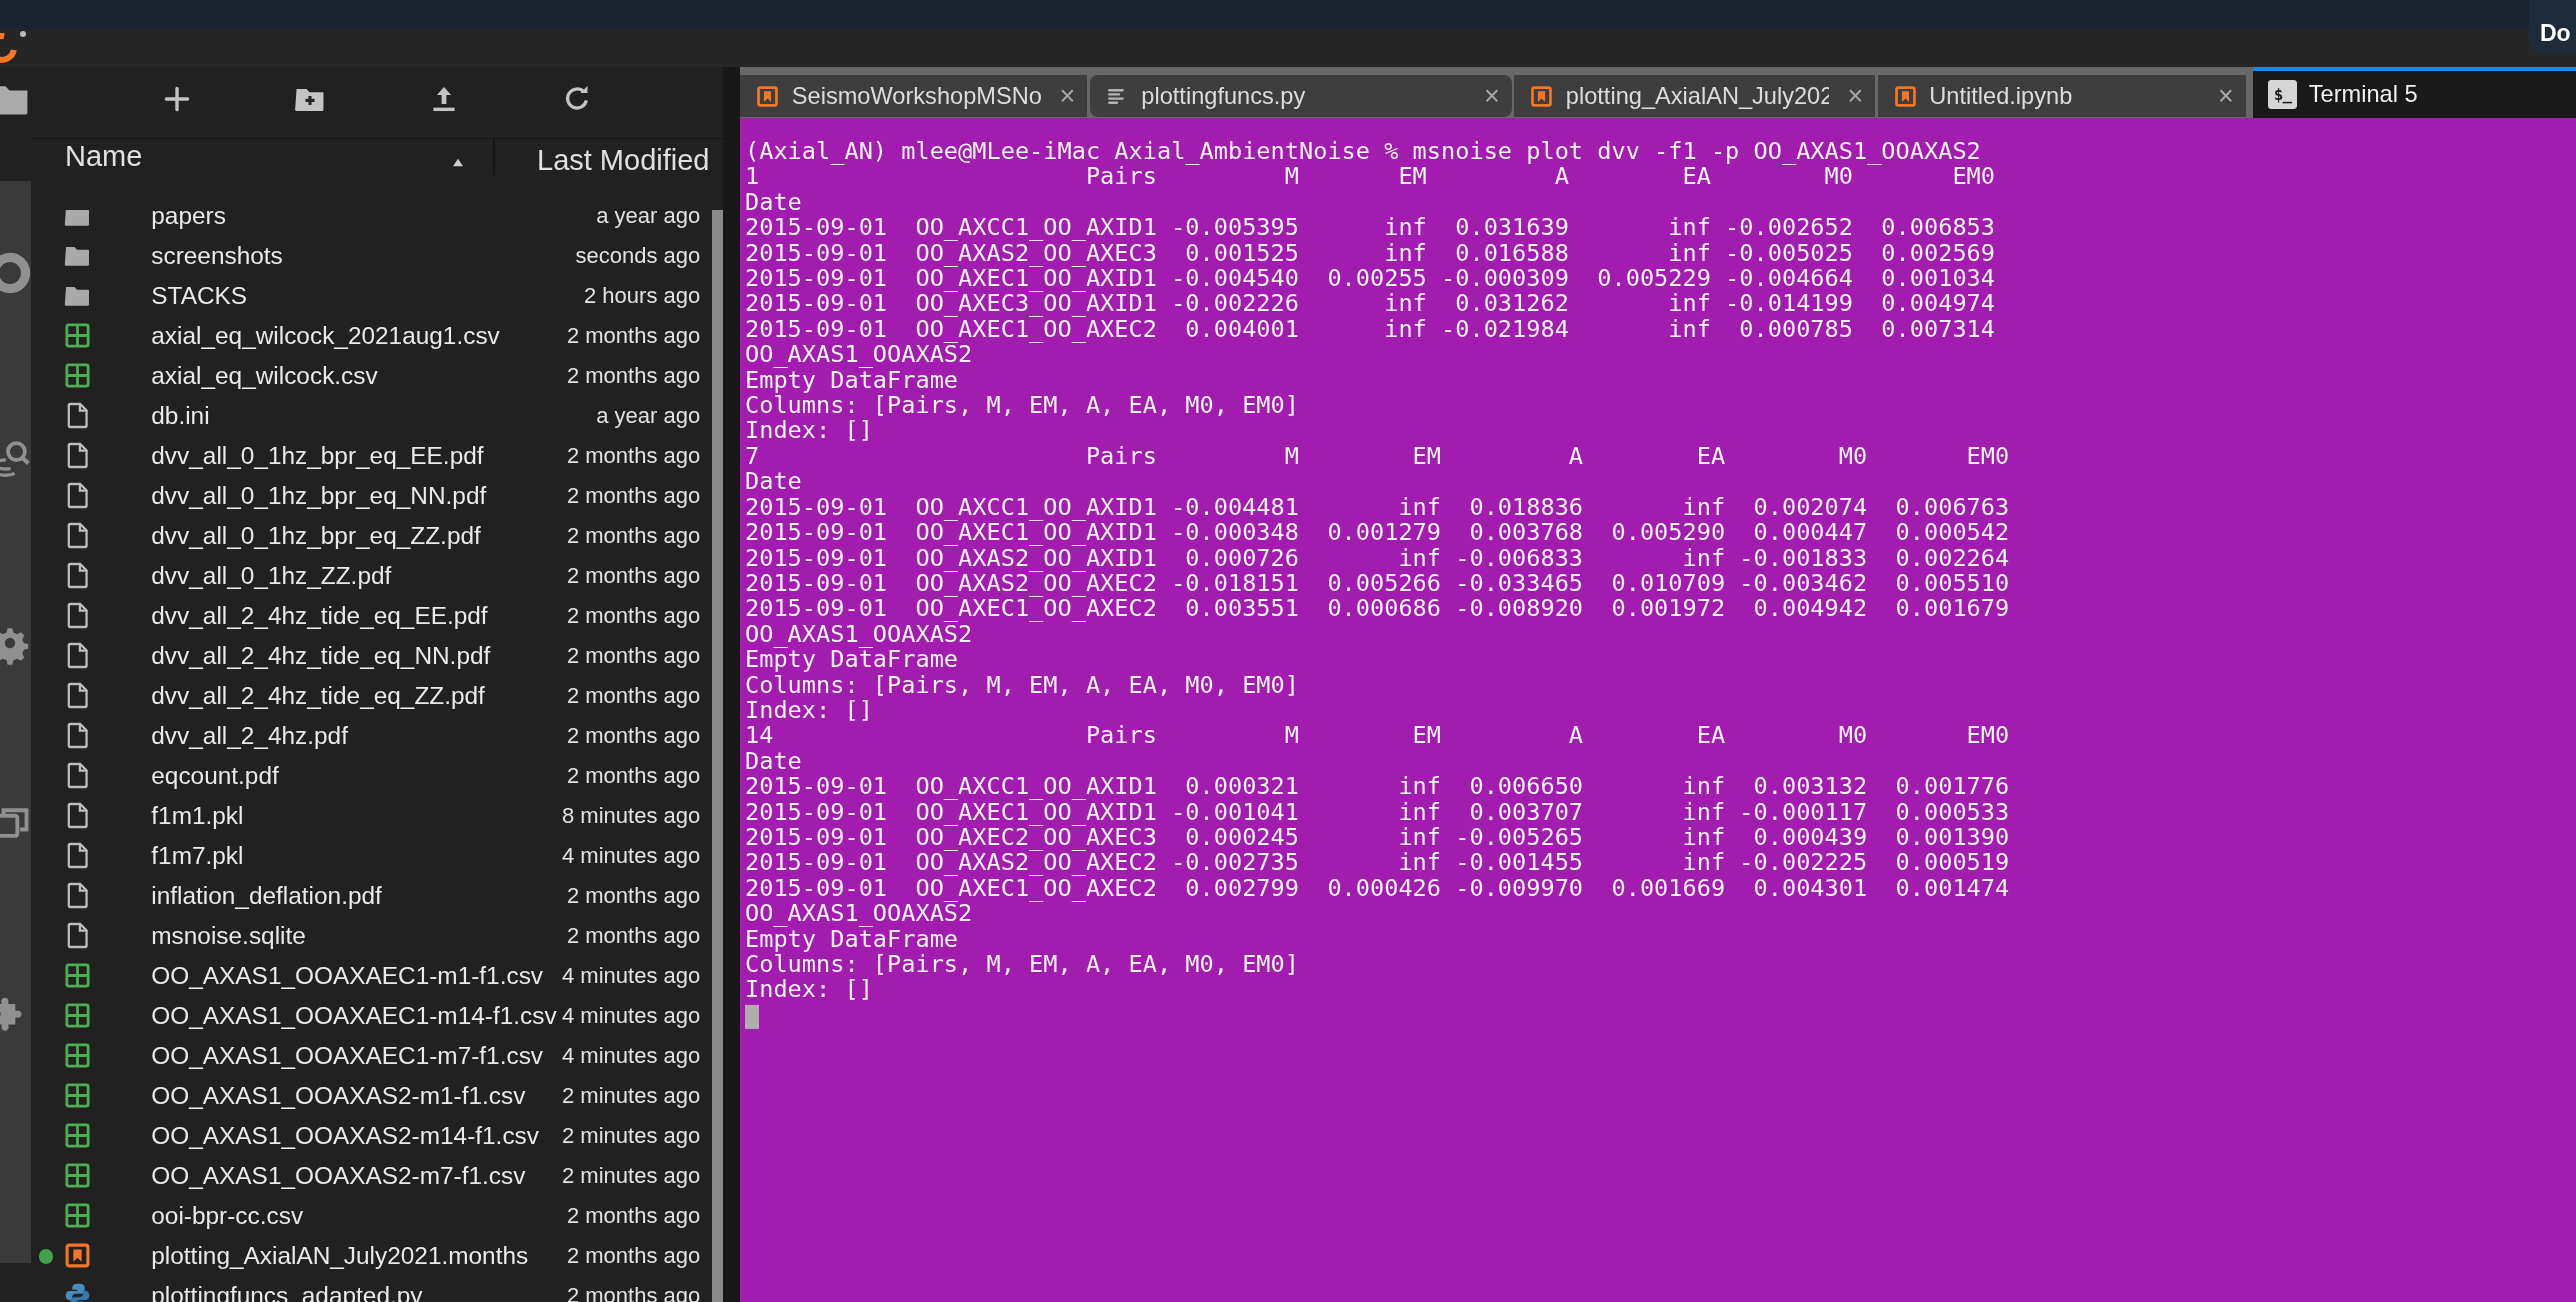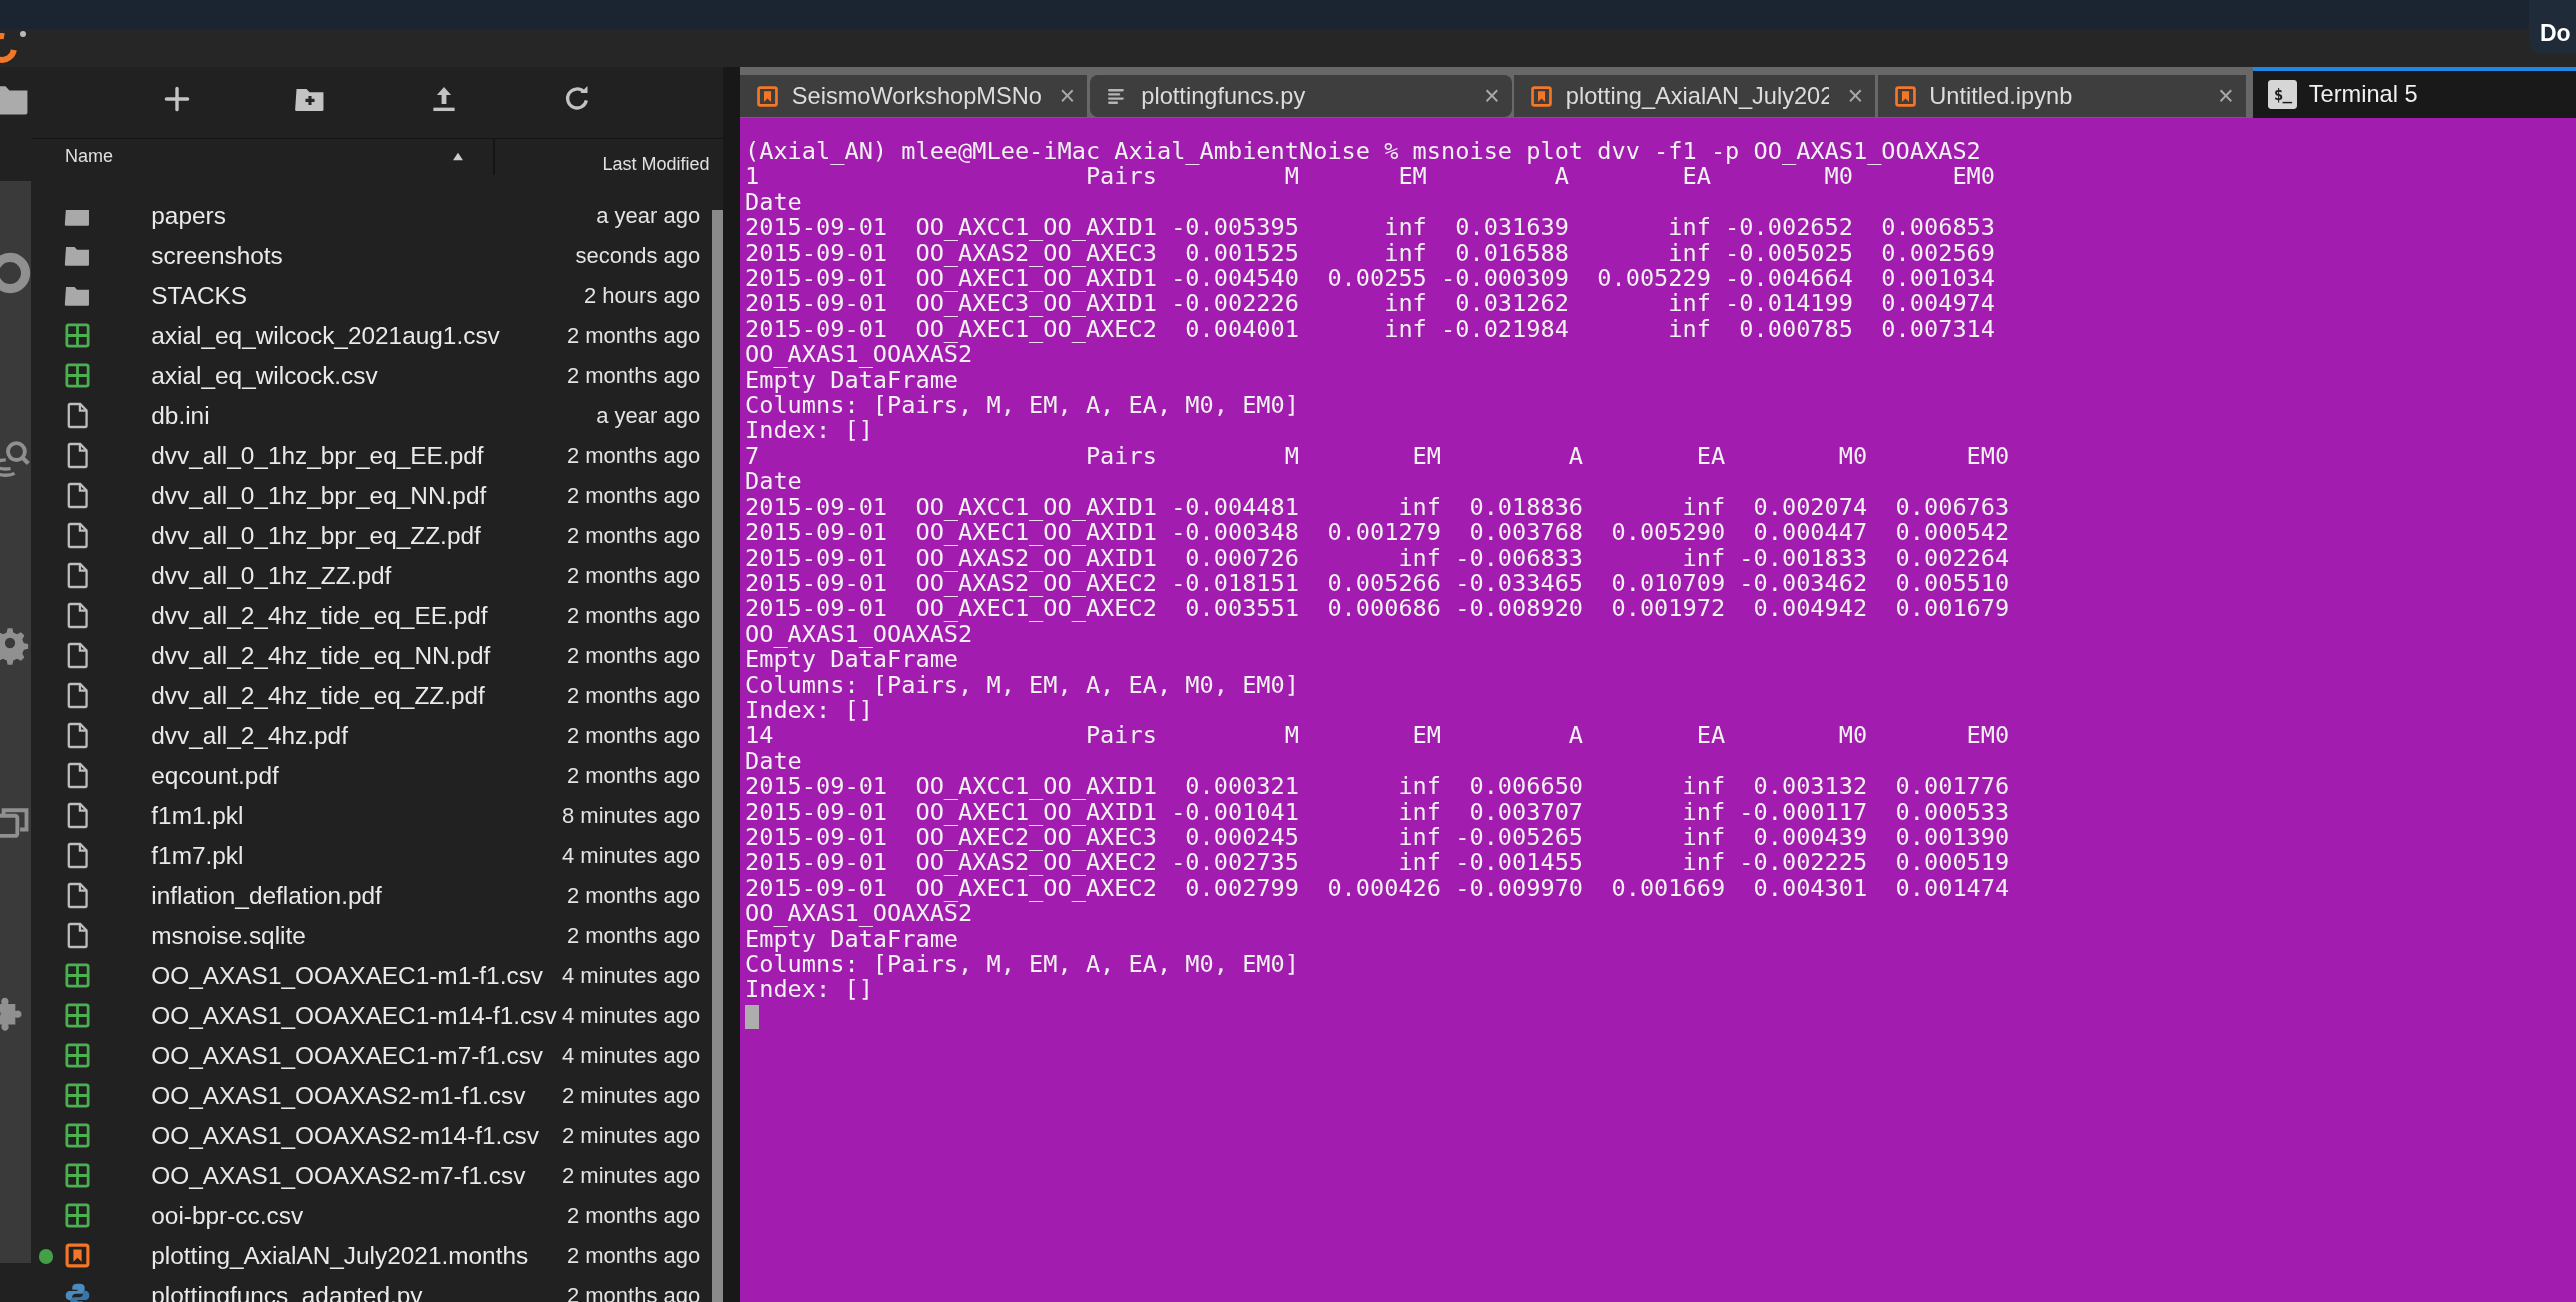--- a/index.html
+++ b/index.html
@@ -40,21 +40,21 @@
   
   #filebrowser { position:relative; width:692px; flex:0 0 auto; background:#212121; overflow:hidden; }
   #fbtoolbar { height:64px; display:flex; align-items:center; justify-content:space-evenly; padding:0 30px; color:#c3c3c3; }
   #fbtoolbar .tb-icon { width:34px; height:34px; }
   #fbtoolbar svg { width:34px; height:34px; }
   #breadcrumb { height:42px; margin-top:5px; display:flex; align-items:center; padding-left:67px; gap:11.8px; font-size:24.4px; color:#d2d2d2; }
   #breadcrumb .bc-icon { width:27px; height:27px; color:#a9a9a9; }
   #breadcrumb svg { width:27px; height:27px; }
   #fbheader {
     margin-top:6.7px; height:37px; border-top:1.7px solid #151515;
-    display:flex; align-items:flex-end; font-size:18px; color:#e0e0e0;
+    display:flex; align-items:center; font-size:29px; color:#e0e0e0;
   }
   #fbheader .name-col { width:462px; padding-left:34px; display:flex; align-items:center; height:100%; }
   #fbheader .caret { margin-left:auto; margin-right:25px; width:20px; height:20px; color:#cccccc; }
   #fbheader .caret svg { width:20px; height:20px; }
   #fbheader .col-divider { width:1.7px; height:37px; background:#151515; }
   #fbheader .lm-col { flex:1; text-align:right; padding-right:13.5px;margin-top:8px; }
   #filelist { position:absolute; top:143px; bottom:0; left:0; width:681px; overflow:hidden; }
   #filelistinner { margin-top:-14.3px; }
   .file-row { position:relative; height:40px; display:flex; align-items:center; padding-left:32px; font-size:24.4px; color:#eaeaea; }
   .file-row .ficon { width:29px; height:29px; margin-right:14.3px; flex:0 0 auto; }

